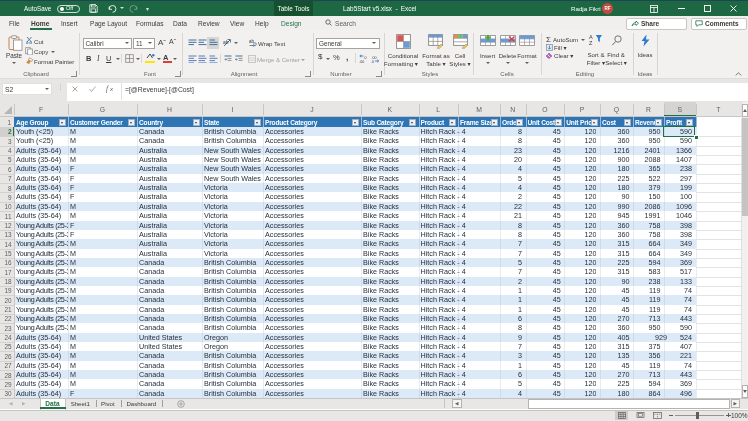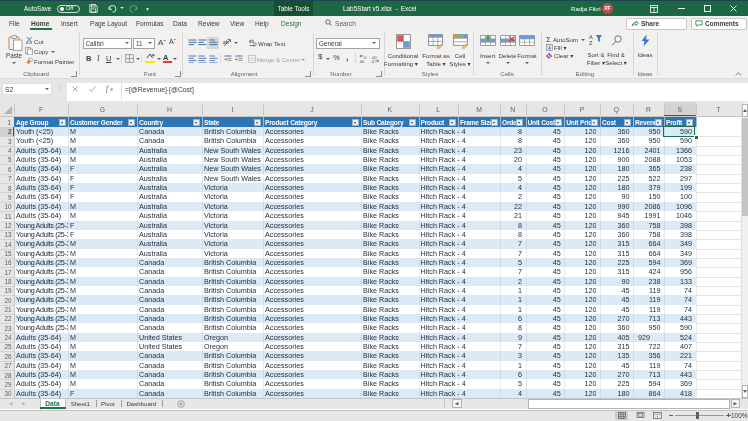--- a/index.html
+++ b/index.html
@@ -492,21 +492,21 @@
 <div class="cell" style="left:139px;top:155.05px;width:63px;">Australia</div>
 <div class="cell" style="left:204px;top:155.05px;width:59px;">New South Wales</div>
 <div class="cell" style="left:265px;top:155.05px;width:96px;">Accessories</div>
 <div class="cell" style="left:363px;top:155.05px;width:55.5px;">Bike Racks</div>
 <div class="cell" style="left:420.5px;top:155.05px;width:78.5px;">Hitch Rack - 4</div>
 <div class="ncell" style="left:500px;top:155.05px;width:22.0px;">20</div>
 <div class="ncell" style="left:525.5px;top:155.05px;width:35.299999999999955px;">45</div>
 <div class="ncell" style="left:564.3px;top:155.05px;width:32.200000000000045px;">120</div>
 <div class="ncell" style="left:600px;top:155.05px;width:29.5px;">900</div>
 <div class="ncell" style="left:633px;top:155.05px;width:27.5px;">2088</div>
-<div class="ncell" style="left:664px;top:155.05px;width:28.0px;">1053</div>
+<div class="ncell" style="left:664px;top:155.05px;width:28.0px;">1407</div>
 <div style="position:absolute;left:14px;top:164.40px;width:681.5px;height:9.35px;background:#dce9f7;"></div>
 <div class="ab" style="left:0;top:164.40px;width:14px;height:9.35px;background:#e8e6e4;"></div>
 <div class="rt" style="left:0;top:165.80px;width:11.5px;font-size:6.4px;color:#605e5c;">6</div>
 <div class="cell" style="left:16px;top:164.40px;width:52px;">Adults (35-64)</div>
 <div class="cell" style="left:70px;top:164.40px;width:67px;">F</div>
 <div class="cell" style="left:139px;top:164.40px;width:63px;">Australia</div>
 <div class="cell" style="left:204px;top:164.40px;width:59px;">New South Wales</div>
 <div class="cell" style="left:265px;top:164.40px;width:96px;">Accessories</div>
 <div class="cell" style="left:363px;top:164.40px;width:55.5px;">Bike Racks</div>
 <div class="cell" style="left:420.5px;top:164.40px;width:78.5px;">Hitch Rack - 4</div>
@@ -677,22 +677,22 @@
 <div class="cell" style="left:70px;top:267.25px;width:67px;">M</div>
 <div class="cell" style="left:139px;top:267.25px;width:63px;">Canada</div>
 <div class="cell" style="left:204px;top:267.25px;width:59px;">British Columbia</div>
 <div class="cell" style="left:265px;top:267.25px;width:96px;">Accessories</div>
 <div class="cell" style="left:363px;top:267.25px;width:55.5px;">Bike Racks</div>
 <div class="cell" style="left:420.5px;top:267.25px;width:78.5px;">Hitch Rack - 4</div>
 <div class="ncell" style="left:500px;top:267.25px;width:22.0px;">7</div>
 <div class="ncell" style="left:525.5px;top:267.25px;width:35.299999999999955px;">45</div>
 <div class="ncell" style="left:564.3px;top:267.25px;width:32.200000000000045px;">120</div>
 <div class="ncell" style="left:600px;top:267.25px;width:29.5px;">315</div>
-<div class="ncell" style="left:633px;top:267.25px;width:27.5px;">424</div>
-<div class="ncell" style="left:664px;top:267.25px;width:28.0px;">956</div>
+<div class="ncell" style="left:633px;top:267.25px;width:27.5px;">583</div>
+<div class="ncell" style="left:664px;top:267.25px;width:28.0px;">517</div>
 <div style="position:absolute;left:14px;top:276.60px;width:681.5px;height:9.35px;background:#dce9f7;"></div>
 <div class="ab" style="left:0;top:276.60px;width:14px;height:9.35px;background:#e8e6e4;"></div>
 <div class="rt" style="left:0;top:278.00px;width:11.5px;font-size:6.4px;color:#605e5c;">18</div>
 <div class="cell" style="left:16px;top:276.60px;width:52px;letter-spacing:-0.35px;">Young Adults (25-3</div>
 <div class="cell" style="left:70px;top:276.60px;width:67px;">M</div>
 <div class="cell" style="left:139px;top:276.60px;width:63px;">Canada</div>
 <div class="cell" style="left:204px;top:276.60px;width:59px;">British Columbia</div>
 <div class="cell" style="left:265px;top:276.60px;width:96px;">Accessories</div>
 <div class="cell" style="left:363px;top:276.60px;width:55.5px;">Bike Racks</div>
 <div class="cell" style="left:420.5px;top:276.60px;width:78.5px;">Hitch Rack - 4</div>
@@ -786,36 +786,36 @@
 <div class="cell" style="left:70px;top:332.70px;width:67px;">M</div>
 <div class="cell" style="left:139px;top:332.70px;width:63px;">United States</div>
 <div class="cell" style="left:204px;top:332.70px;width:59px;">Oregon</div>
 <div class="cell" style="left:265px;top:332.70px;width:96px;">Accessories</div>
 <div class="cell" style="left:363px;top:332.70px;width:55.5px;">Bike Racks</div>
 <div class="cell" style="left:420.5px;top:332.70px;width:78.5px;">Hitch Rack - 4</div>
 <div class="ncell" style="left:500px;top:332.70px;width:22.0px;">9</div>
 <div class="ncell" style="left:525.5px;top:332.70px;width:35.299999999999955px;">45</div>
 <div class="ncell" style="left:564.3px;top:332.70px;width:32.200000000000045px;">120</div>
 <div class="ncell" style="left:600px;top:332.70px;width:29.5px;">405</div>
-<div class="ncell" style="left:633px;top:332.70px;width:17px;">929</div>
+<div class="ncell" style="left:633px;top:332.70px;width:34px;">929</div>
 <div class="ncell" style="left:664px;top:332.70px;width:28.0px;">524</div>
 <div class="ab" style="left:0;top:342.05px;width:14px;height:9.35px;background:#e8e6e4;"></div>
 <div class="rt" style="left:0;top:343.45px;width:11.5px;font-size:6.4px;color:#605e5c;">25</div>
 <div class="cell" style="left:16px;top:342.05px;width:52px;">Adults (35-64)</div>
 <div class="cell" style="left:70px;top:342.05px;width:67px;">M</div>
 <div class="cell" style="left:139px;top:342.05px;width:63px;">United States</div>
 <div class="cell" style="left:204px;top:342.05px;width:59px;">Oregon</div>
 <div class="cell" style="left:265px;top:342.05px;width:96px;">Accessories</div>
 <div class="cell" style="left:363px;top:342.05px;width:55.5px;">Bike Racks</div>
 <div class="cell" style="left:420.5px;top:342.05px;width:78.5px;">Hitch Rack - 4</div>
 <div class="ncell" style="left:500px;top:342.05px;width:22.0px;">7</div>
 <div class="ncell" style="left:525.5px;top:342.05px;width:35.299999999999955px;">45</div>
 <div class="ncell" style="left:564.3px;top:342.05px;width:32.200000000000045px;">120</div>
 <div class="ncell" style="left:600px;top:342.05px;width:29.5px;">315</div>
-<div class="ncell" style="left:633px;top:342.05px;width:27.5px;">722</div>
+<div class="ncell" style="left:633px;top:342.05px;width:27.5px;">375</div>
 <div class="ncell" style="left:664px;top:342.05px;width:28.0px;">407</div>
 <div style="position:absolute;left:14px;top:351.40px;width:681.5px;height:9.35px;background:#dce9f7;"></div>
 <div class="ab" style="left:0;top:351.40px;width:14px;height:9.35px;background:#e8e6e4;"></div>
 <div class="rt" style="left:0;top:352.80px;width:11.5px;font-size:6.4px;color:#605e5c;">26</div>
 <div class="cell" style="left:16px;top:351.40px;width:52px;">Adults (35-64)</div>
 <div class="cell" style="left:70px;top:351.40px;width:67px;">M</div>
 <div class="cell" style="left:139px;top:351.40px;width:63px;">Canada</div>
 <div class="cell" style="left:204px;top:351.40px;width:59px;">British Columbia</div>
 <div class="cell" style="left:265px;top:351.40px;width:96px;">Accessories</div>
 <div class="cell" style="left:363px;top:351.40px;width:55.5px;">Bike Racks</div>
@@ -880,21 +880,21 @@
 <div class="cell" style="left:139px;top:388.80px;width:63px;">Canada</div>
 <div class="cell" style="left:204px;top:388.80px;width:59px;">British Columbia</div>
 <div class="cell" style="left:265px;top:388.80px;width:96px;">Accessories</div>
 <div class="cell" style="left:363px;top:388.80px;width:55.5px;">Bike Racks</div>
 <div class="cell" style="left:420.5px;top:388.80px;width:78.5px;">Hitch Rack - 4</div>
 <div class="ncell" style="left:500px;top:388.80px;width:22.0px;">4</div>
 <div class="ncell" style="left:525.5px;top:388.80px;width:35.299999999999955px;">45</div>
 <div class="ncell" style="left:564.3px;top:388.80px;width:32.200000000000045px;">120</div>
 <div class="ncell" style="left:600px;top:388.80px;width:29.5px;">180</div>
 <div class="ncell" style="left:633px;top:388.80px;width:27.5px;">864</div>
-<div class="ncell" style="left:664px;top:388.80px;width:28.0px;">418</div>
+<div class="ncell" style="left:664px;top:388.80px;width:28.0px;">496</div>
 <div class="ab" style="left:0;top:136.35px;width:14px;height:0.7px;background:#d4d2d0;"></div>
 <div class="ab" style="left:0;top:145.70px;width:14px;height:0.7px;background:#d4d2d0;"></div>
 <div class="ab" style="left:0;top:155.05px;width:14px;height:0.7px;background:#d4d2d0;"></div>
 <div class="ab" style="left:0;top:164.40px;width:14px;height:0.7px;background:#d4d2d0;"></div>
 <div class="ab" style="left:0;top:173.75px;width:14px;height:0.7px;background:#d4d2d0;"></div>
 <div class="ab" style="left:0;top:183.10px;width:14px;height:0.7px;background:#d4d2d0;"></div>
 <div class="ab" style="left:0;top:192.45px;width:14px;height:0.7px;background:#d4d2d0;"></div>
 <div class="ab" style="left:0;top:201.80px;width:14px;height:0.7px;background:#d4d2d0;"></div>
 <div class="ab" style="left:0;top:211.15px;width:14px;height:0.7px;background:#d4d2d0;"></div>
 <div class="ab" style="left:0;top:220.50px;width:14px;height:0.7px;background:#d4d2d0;"></div>

